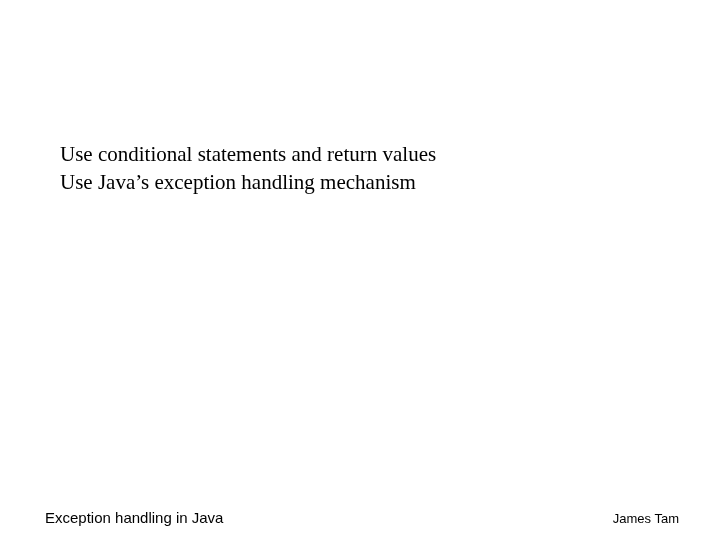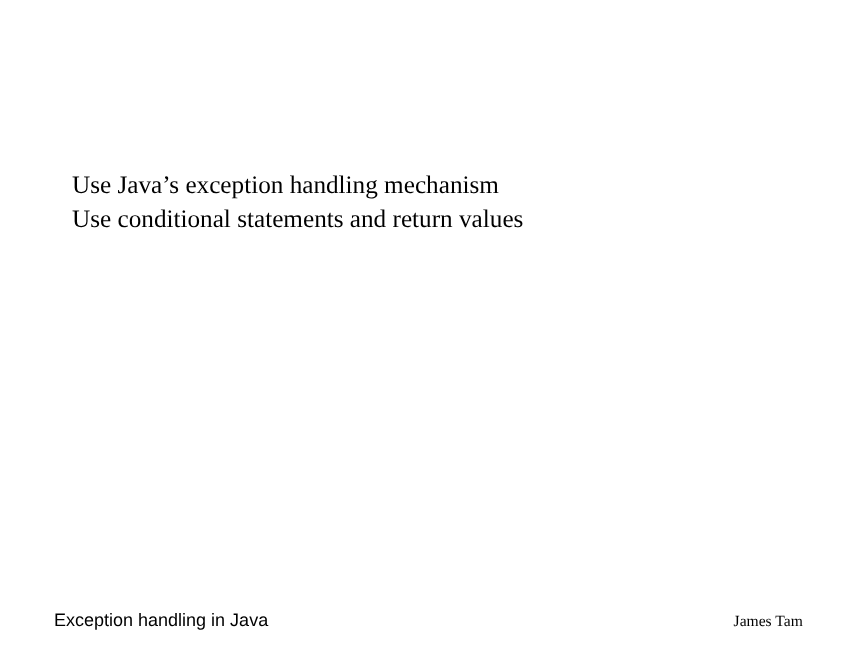--- a/index.html
+++ b/index.html
@@ -48,31 +48,31 @@
       bottom: 14px;
       left: 45px;
       font-family: Arial, Helvetica, sans-serif;
       font-size: 15px;
       color: #000;
       margin-top: 20px;
     }
     .footer-right {
       position: absolute;
       bottom: 14px;
-      right: 51px;
-      font-family: Liberation Serif, serif;
+      right: 41px;
+      font-family: Liberation Sans, sans-serif;
       font-size: 13px;
       color: #000;
     }
   </style>
 </head>
 <body>
 
 <div class="slide">
 
   <div class="body-content">
+    <span class="body-line">Use conditional statements and return values</span>
     <span class="body-line">Use Java’s exception handling mechanism</span>
-    <span class="body-line">Use conditional statements and return values</span>
   </div>
 
   <div class="footer-left">Exception handling in Java</div>
   <div class="footer-right">James Tam</div>
 </div>
 
 </body></html>

